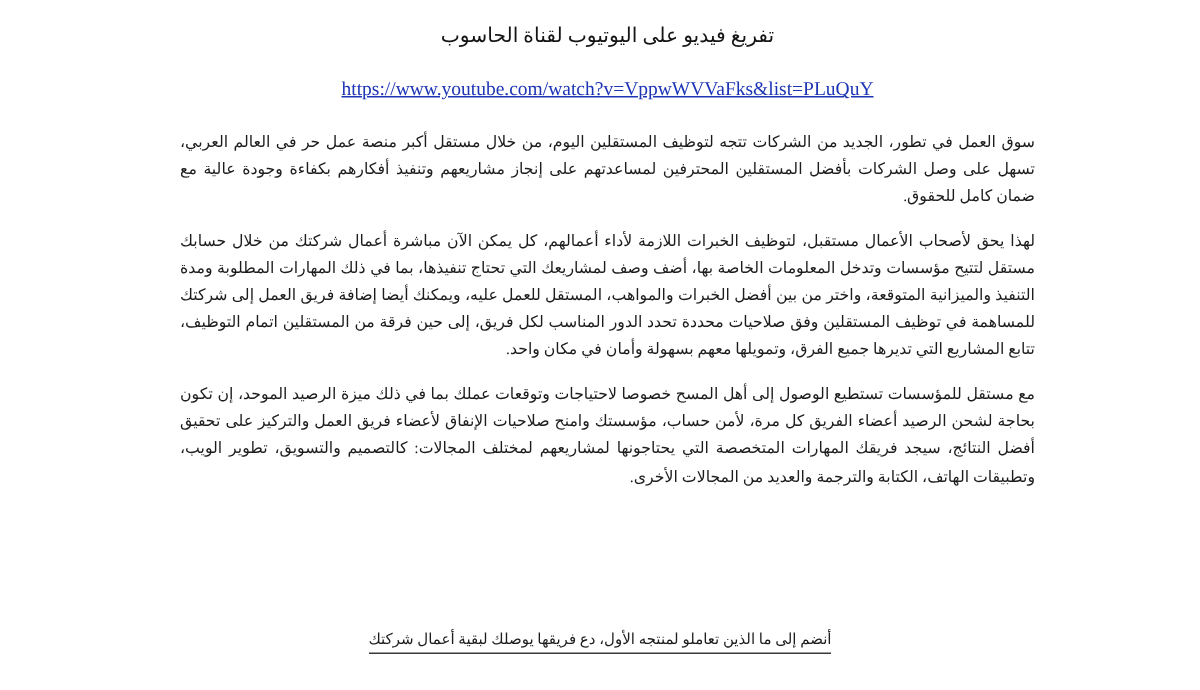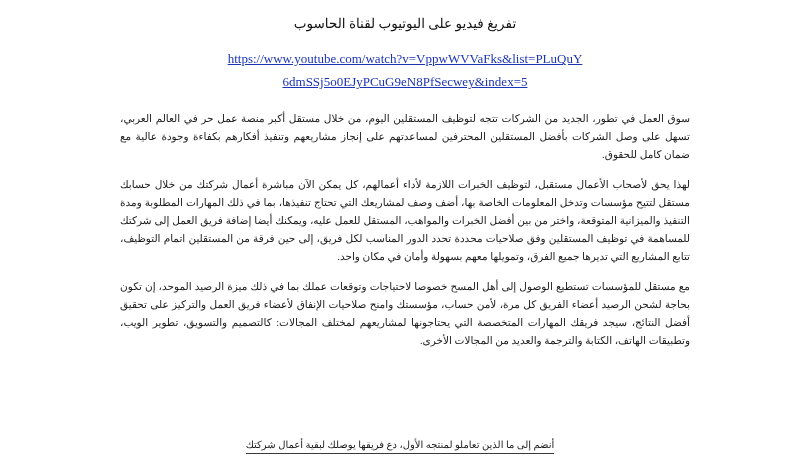--- a/index.html
+++ b/index.html
@@ -66,21 +66,21 @@
     line-height: 1.72;
     color: #1c1c1c;
     margin: 0 0 12px 0;
     text-align: justify;
     text-align-last: right;
   }
   .footer-line {
     position: absolute;
     left: 0;
     right: 0;
-    bottom: 6px;
+    bottom: 24px;
     text-align: center;
   }
   .footer-text {
     display: inline-block;
     font-size: 10px;
     color: #1c1c1c;
     border-bottom: 1px solid #3a3a3a;
     padding-bottom: 1px;
     line-height: 1.4;
   }
@@ -88,21 +88,20 @@
 </head>
 <body>
 
 <div class="page">
   <div class="content">
 
     <div class="doc-title">تفريغ فيديو على اليوتيوب لقناة الحاسوب</div>
 
     <div class="link-block">
       <a class="doc-link" href="#">https://www.youtube.com/watch?v=VppwWVVaFks&amp;list=PLuQuY</a><br>
-      <a class="doc-link" href="#">6dmSSj5o0EJyPCuG9eN8PfSecwey&amp;index=5</a>
     </div>
 
 
     <p class="para">سوق العمل في تطور، الجديد من الشركات تتجه لتوظيف المستقلين اليوم، من خلال مستقل أكبر منصة عمل حر في العالم العربي، تسهل على وصل الشركات بأفضل المستقلين المحترفين لمساعدتهم على إنجاز مشاريعهم وتنفيذ أفكارهم بكفاءة وجودة عالية مع ضمان كامل للحقوق.</p>
 
     <p class="para">لهذا يحق لأصحاب الأعمال مستقبل، لتوظيف الخبرات اللازمة لأداء أعمالهم، كل يمكن الآن مباشرة أعمال شركتك من خلال حسابك مستقل لتتيح مؤسسات وتدخل المعلومات الخاصة بها، أضف وصف لمشاريعك التي تحتاج تنفيذها، بما في ذلك المهارات المطلوبة ومدة التنفيذ والميزانية المتوقعة، واختر من بين أفضل الخبرات والمواهب، المستقل للعمل عليه، ويمكنك أيضا إضافة فريق العمل إلى شركتك للمساهمة في توظيف المستقلين وفق صلاحيات محددة تحدد الدور المناسب لكل فريق، إلى حين فرقة من المستقلين اتمام التوظيف، تتابع المشاريع التي تديرها جميع الفرق، وتمويلها معهم بسهولة وأمان في مكان واحد.</p>
 
     <p class="para">مع مستقل للمؤسسات تستطيع الوصول إلى أهل المسح خصوصا لاحتياجات وتوقعات عملك بما في ذلك ميزة الرصيد الموحد، إن تكون بحاجة لشحن الرصيد أعضاء الفريق كل مرة، لأمن حساب، مؤسستك وامنح صلاحيات الإنفاق لأعضاء فريق العمل والتركيز على تحقيق أفضل النتائج، سيجد فريقك المهارات المتخصصة التي يحتاجونها لمشاريعهم لمختلف المجالات: كالتصميم والتسويق، تطوير الويب، وتطبيقات الهاتف، الكتابة والترجمة والعديد من المجالات الأخرى.</p>
 
   </div>

